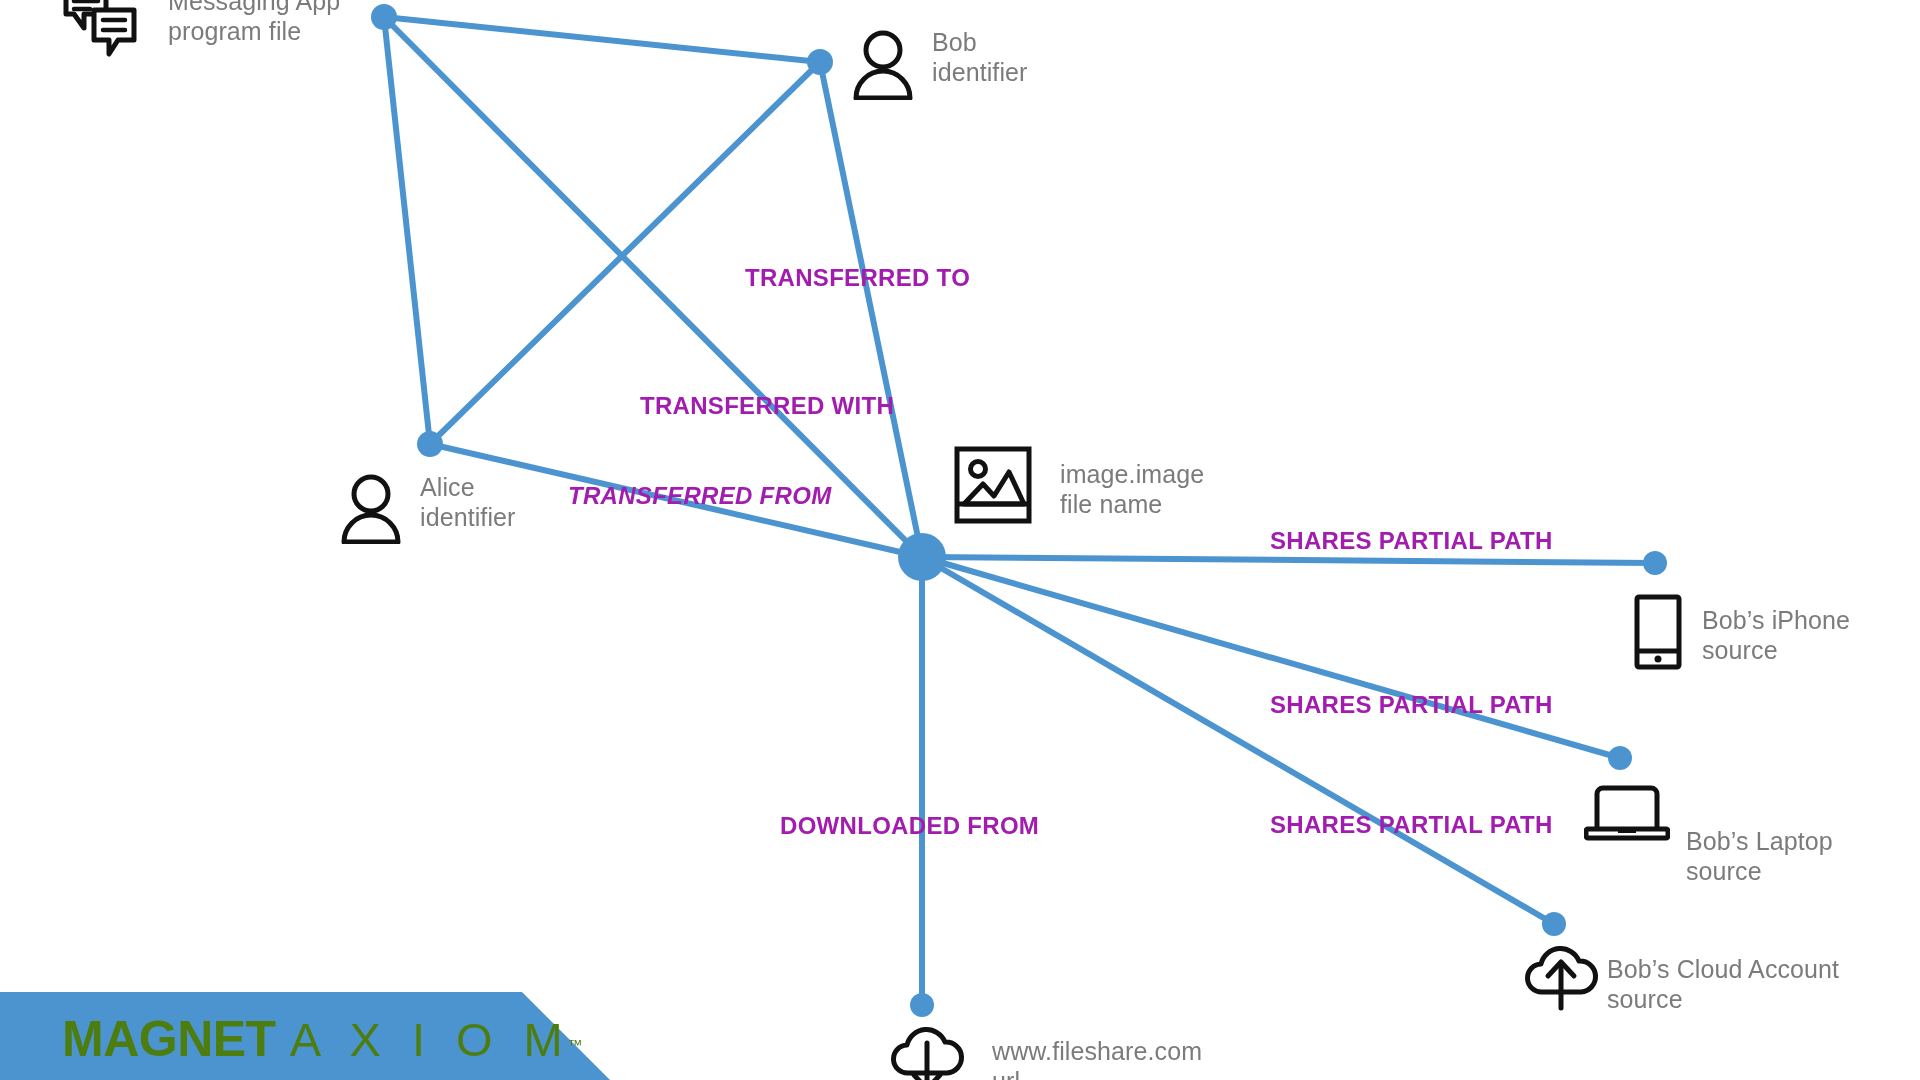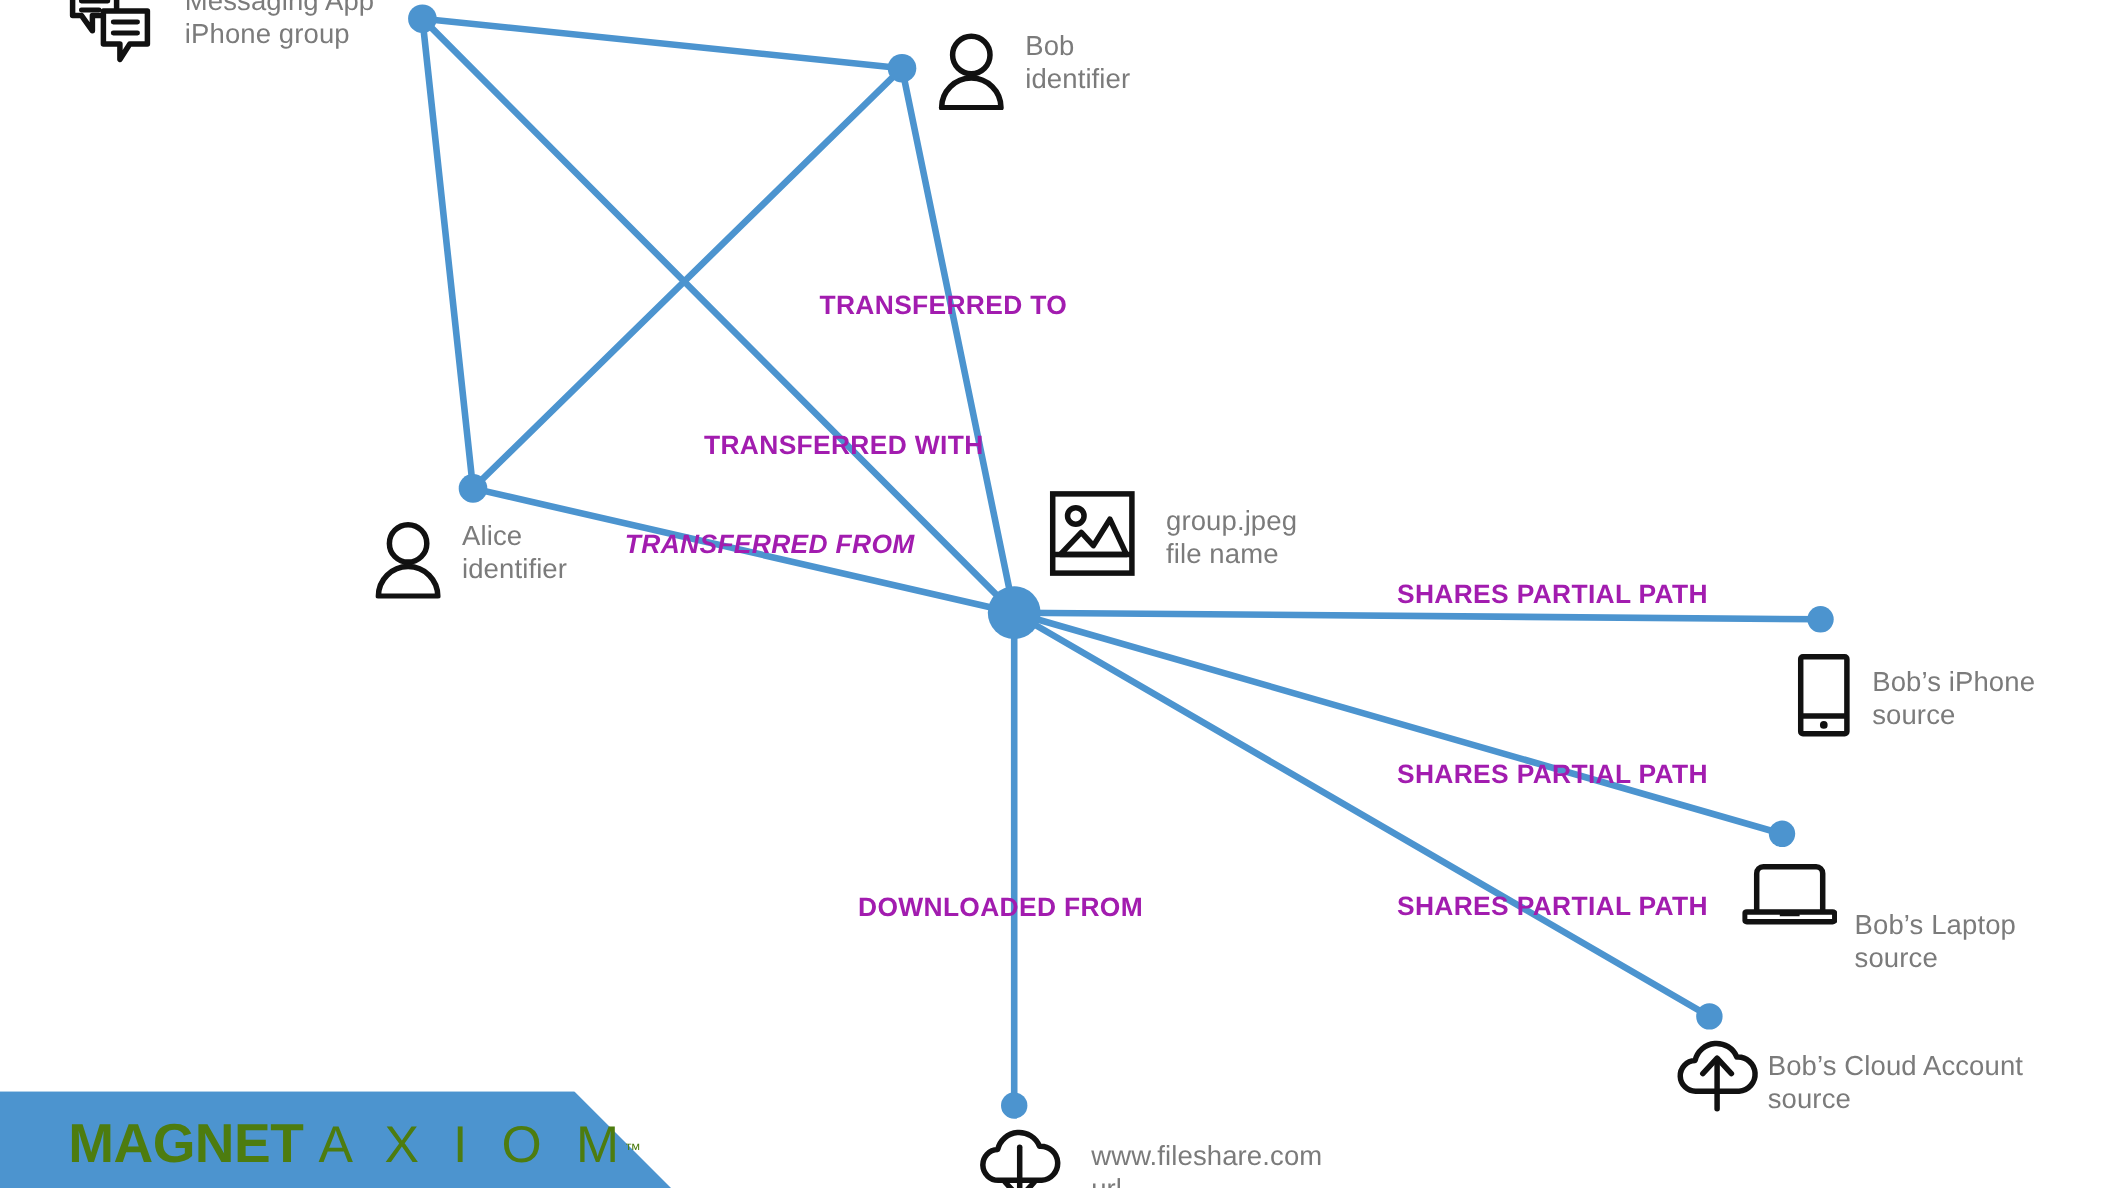--- a/index.html
+++ b/index.html
@@ -137,21 +137,21 @@
   <div class="icon-box" style="left:62px; top:-8px;">
     <svg width="78" height="70" viewBox="0 0 78 70">
       <path d="M4 2 H44 V22 H22 L22 36 L12 22 H4 Z" fill="#fff" stroke="#111" stroke-width="5" stroke-linejoin="round" stroke-linecap="round"></path>
       <path d="M12 9 H36 M12 17 H28" stroke="#111" stroke-width="4.5" stroke-linecap="round"></path>
       <path d="M32 18 H72 V48 H56 L47 62 L47 48 H32 Z" fill="#fff" stroke="#111" stroke-width="5" stroke-linejoin="round" stroke-linecap="round"></path>
       <path d="M41 28 H63 M41 38 H63" stroke="#111" stroke-width="4.5" stroke-linecap="round"></path>
     </svg>
   </div>
   <div class="node-label" style="left:168px; top:-14px;">
     <span>Messaging App</span><br>
-    <span>iPhone group</span>
+    <span>program file</span>
   </div>
 
   <div class="icon-box" style="left:852px; top:28px;">
     <svg width="62" height="72" viewBox="0 0 62 72">
       <circle cx="31" cy="22" r="17" fill="#fff" stroke="#111" stroke-width="5"></circle>
       <path d="M4 70 A27 27 0 0 1 58 70 Z" fill="#fff" stroke="#111" stroke-width="5" stroke-linejoin="round"></path>
     </svg>
   </div>
   <div class="node-label" style="left:932px; top:27px;">
     <span>Bob</span><br>
@@ -171,21 +171,21 @@
 
   <div class="icon-box" style="left:954px; top:446px;">
     <svg width="78" height="78" viewBox="0 0 78 78">
       <rect x="3" y="3" width="72" height="72" fill="#fff" stroke="#111" stroke-width="5"></rect>
       <circle cx="24" cy="23" r="7.5" fill="#fff" stroke="#111" stroke-width="5"></circle>
       <path d="M10 58 L29 38 L40 50 L55 26 L70 58 Z" fill="#fff" stroke="#111" stroke-width="5" stroke-linejoin="round"></path>
       <path d="M3 58 H75" stroke="#111" stroke-width="5"></path>
     </svg>
   </div>
   <div class="node-label" style="left:1060px; top:459px;">
-    <span>group.jpeg</span><br>
+    <span>image.image</span><br>
     <span>file name</span>
   </div>
 
   <div class="icon-box" style="left:1634px; top:594px;">
     <svg width="48" height="76" viewBox="0 0 48 76">
       <rect x="3" y="3" width="42" height="70" rx="2" fill="#fff" stroke="#111" stroke-width="5"></rect>
       <path d="M3 57 H45" stroke="#111" stroke-width="5"></path>
       <circle cx="24" cy="65" r="3.5" fill="#111"></circle>
     </svg>
   </div>

